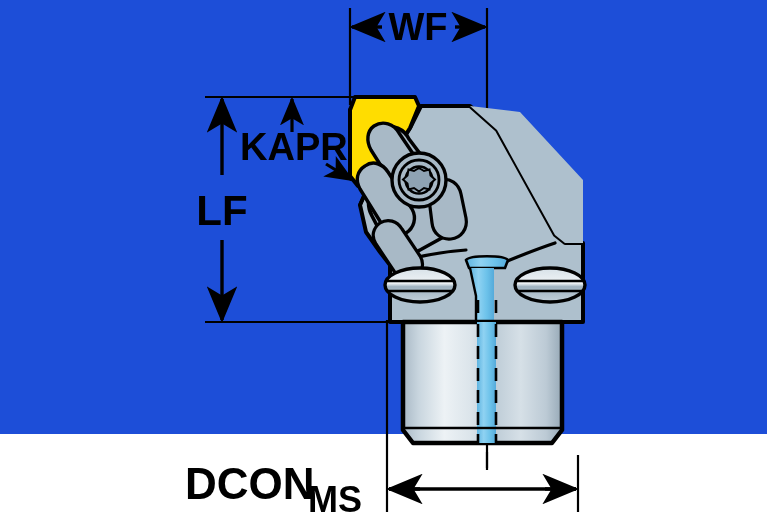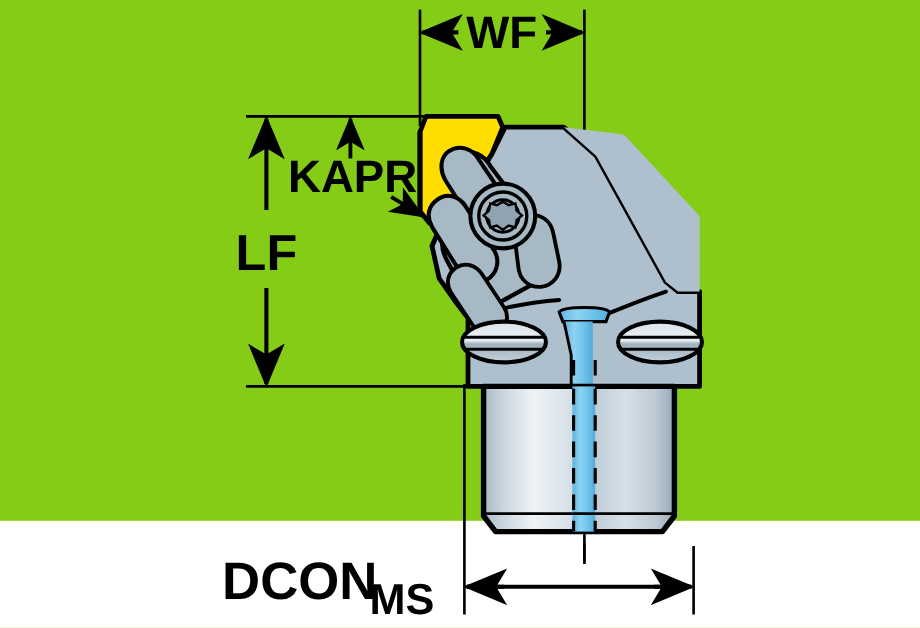--- a/index.html
+++ b/index.html
@@ -10,21 +10,21 @@
   body {
     width: 767px;
     height: 523px;
     overflow: hidden;
     font-family: "Liberation Sans", sans-serif;
   }
   #drawing-root {
     position: relative;
     width: 767px;
     height: 434px;
-    background: #84cc16;
+    background: #1d4ed8;
   }
   #drawing-svg {
     position: absolute;
     left: 0;
     top: 0;
   }
   .dim-label {
     font-family: "Liberation Sans", sans-serif;
     font-weight: 700;
     fill: #000000;

